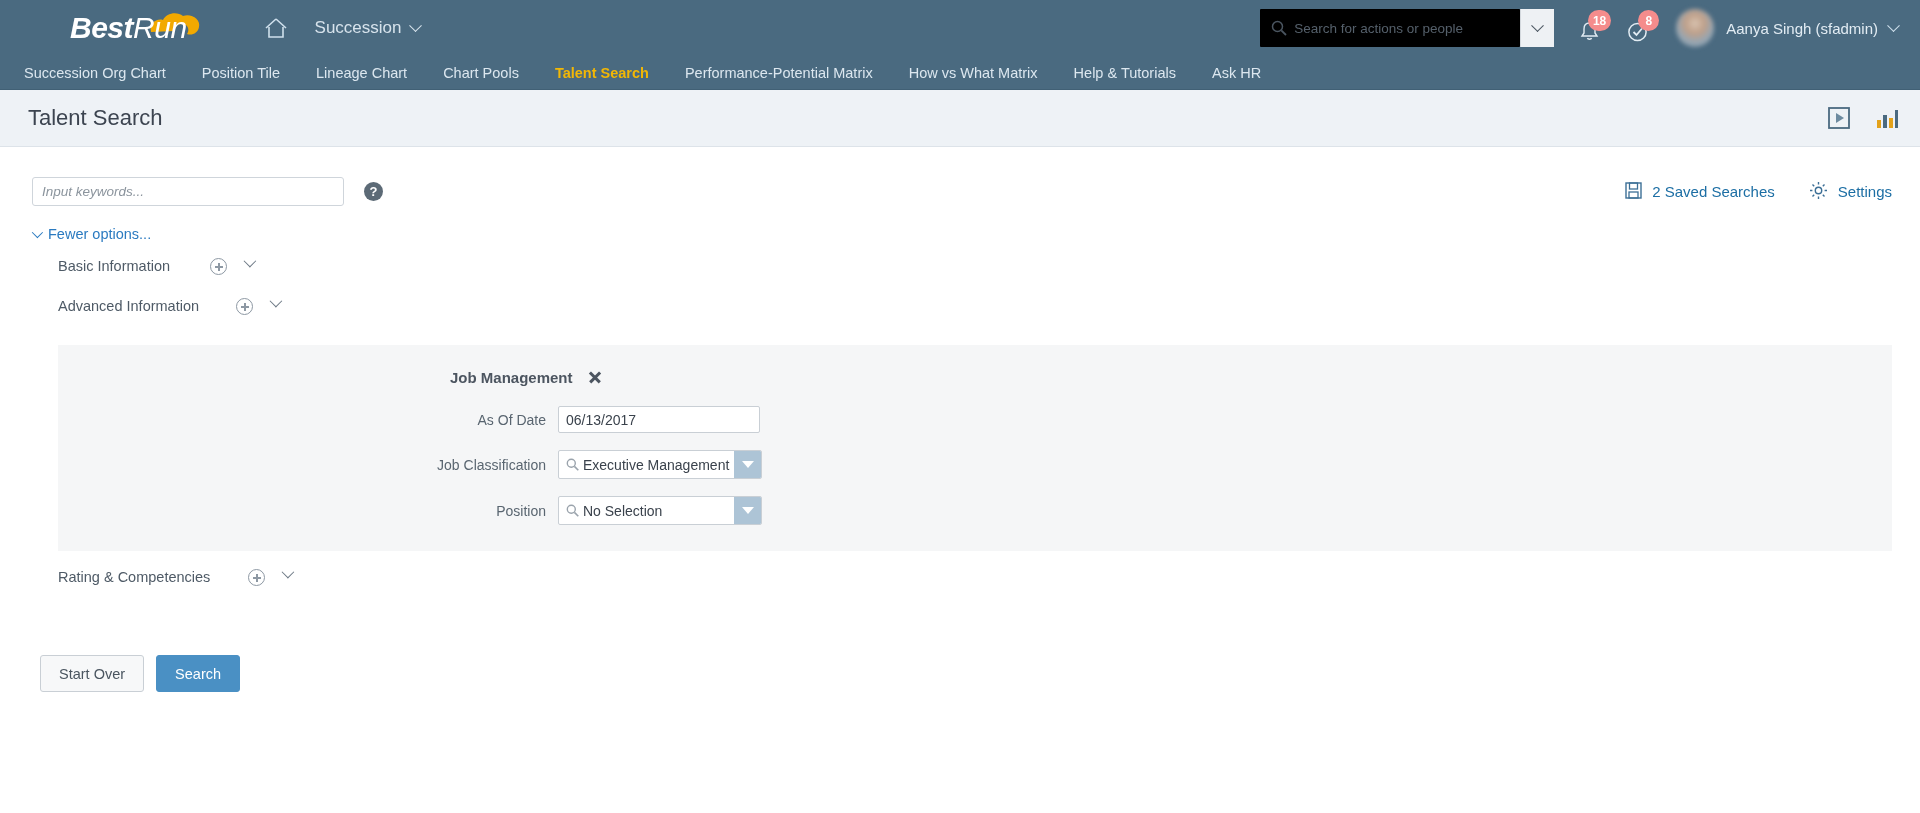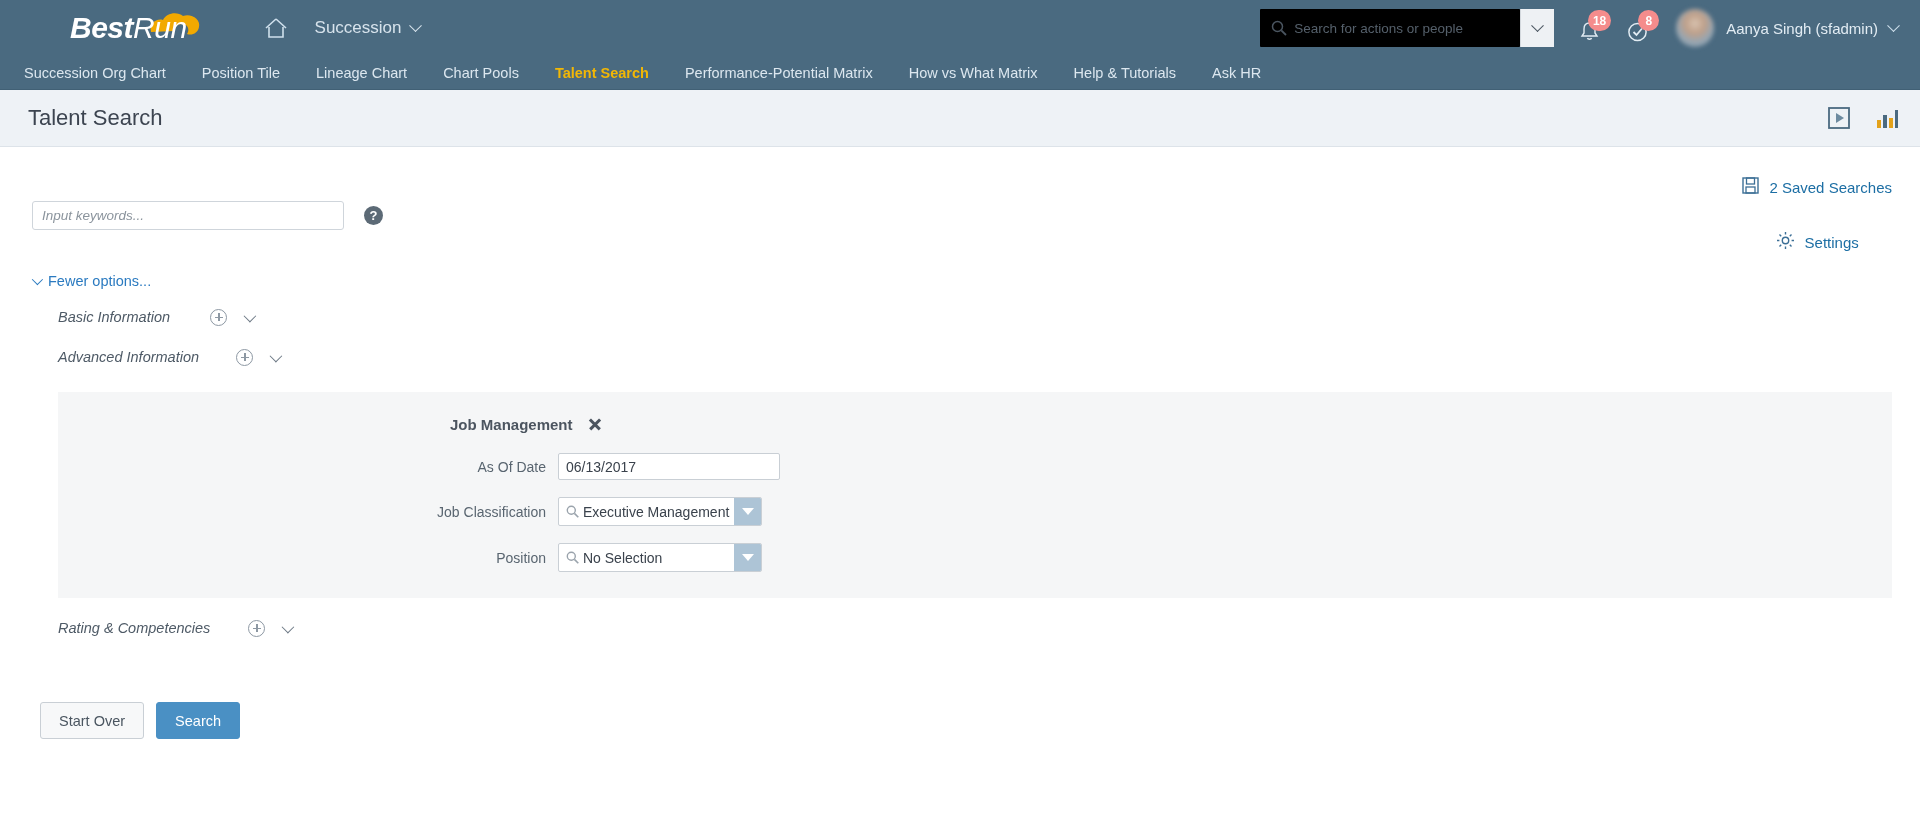--- a/index.html
+++ b/index.html
@@ -222,21 +222,20 @@
     font-size: 13px;
     font-weight: bold;
     display: flex; align-items: center; justify-content: center;
     cursor: pointer;
   }
   #saved-settings {
     margin-left: auto;
     display: flex;
     align-items: center;
     gap: 34px;
-    flex-direction: column;
   }
   .link-action {
     display: flex;
     align-items: center;
     gap: 10px;
     color: #1c6ea4;
     font-size: 15px;
     cursor: pointer;
   }
 
@@ -252,24 +251,22 @@
   .chev-sm {
     display: inline-block;
     width: 8px; height: 8px;
     border-right: 1.6px solid currentColor;
     border-bottom: 1.6px solid currentColor;
     transform: rotate(45deg) translateY(-2px);
   }
 
   .section-row {
     display: flex;
-    align-items: center;
     margin: 16px 0 0 58px;
     height: 24px;
-    font-style: italic;
   }
   .section-label {
     font-size: 14.5px;
     color: #4e5a66;
     white-space: nowrap;
   }
   .plus-circle {
     width: 17px; height: 17px;
     border: 1.3px solid #8d98a3;
     border-radius: 50%;
@@ -332,21 +329,21 @@
     margin-top: 17px;
   }
   .field-label {
     width: 500px;
     text-align: right;
     padding-right: 12px;
     font-size: 14px;
     color: #596570;
   }
   .field-input {
-    width: 222px;
+    width: 202px;
     height: 27px;
     border: 1px solid #c9cfd5;
     background: #ffffff;
     font-size: 14px;
     color: #3a424c;
     padding: 0 7px;
     font-family: "Liberation Sans", sans-serif;
     border-radius: 2px;
   }
   .picker {

